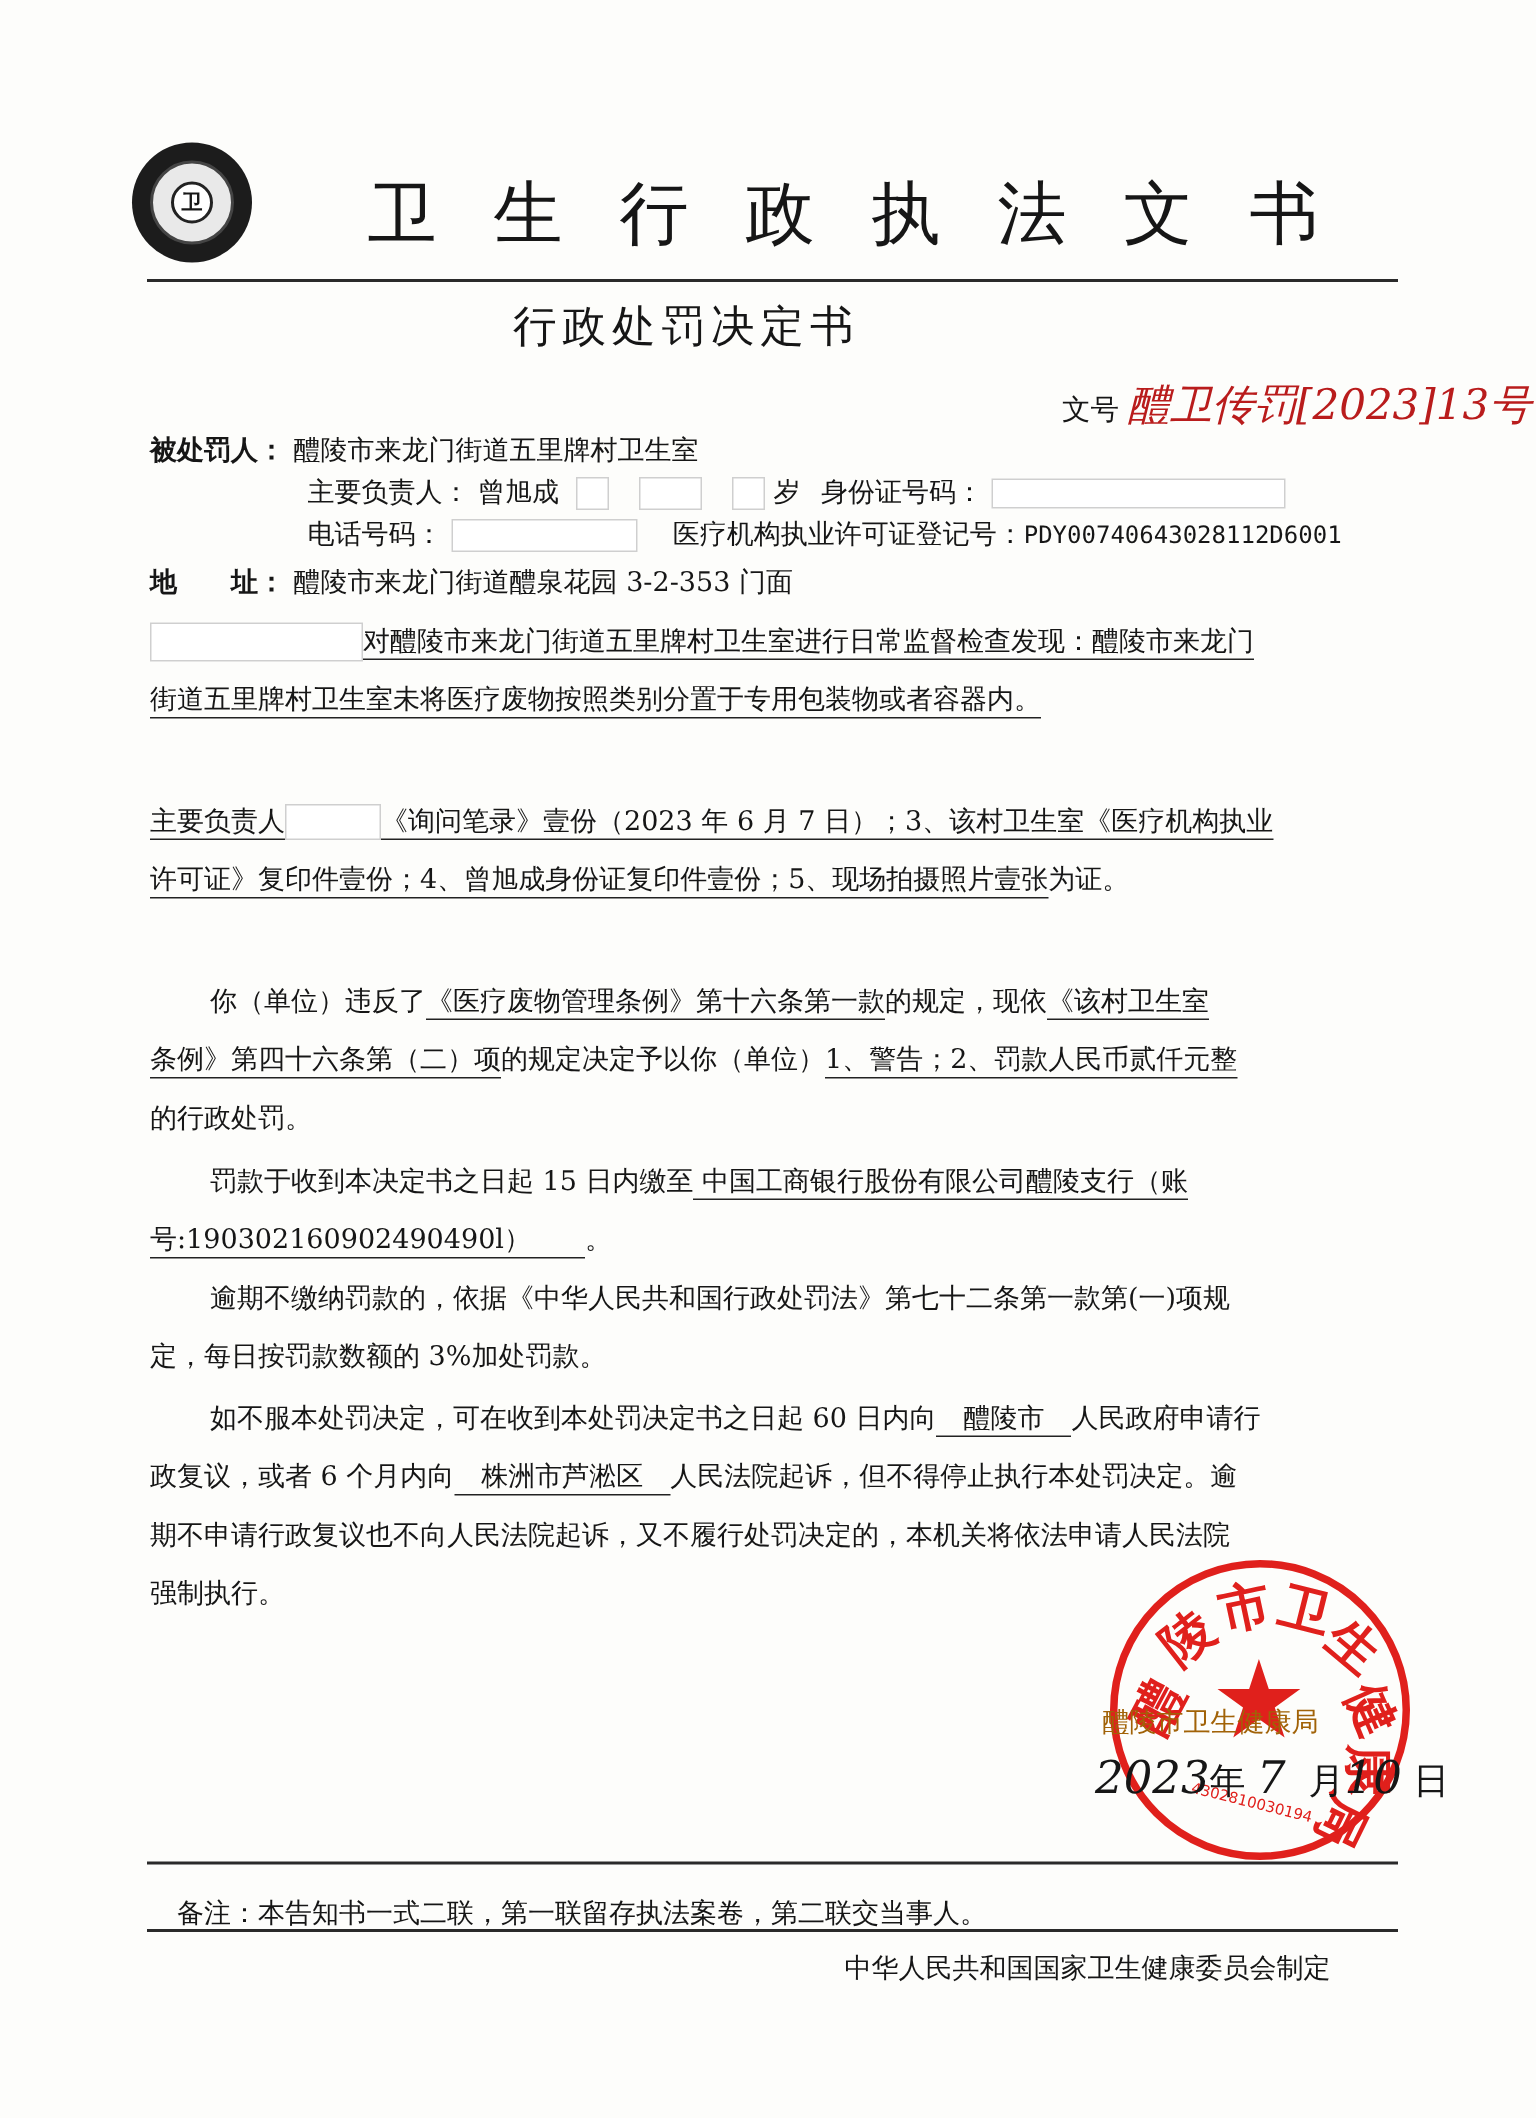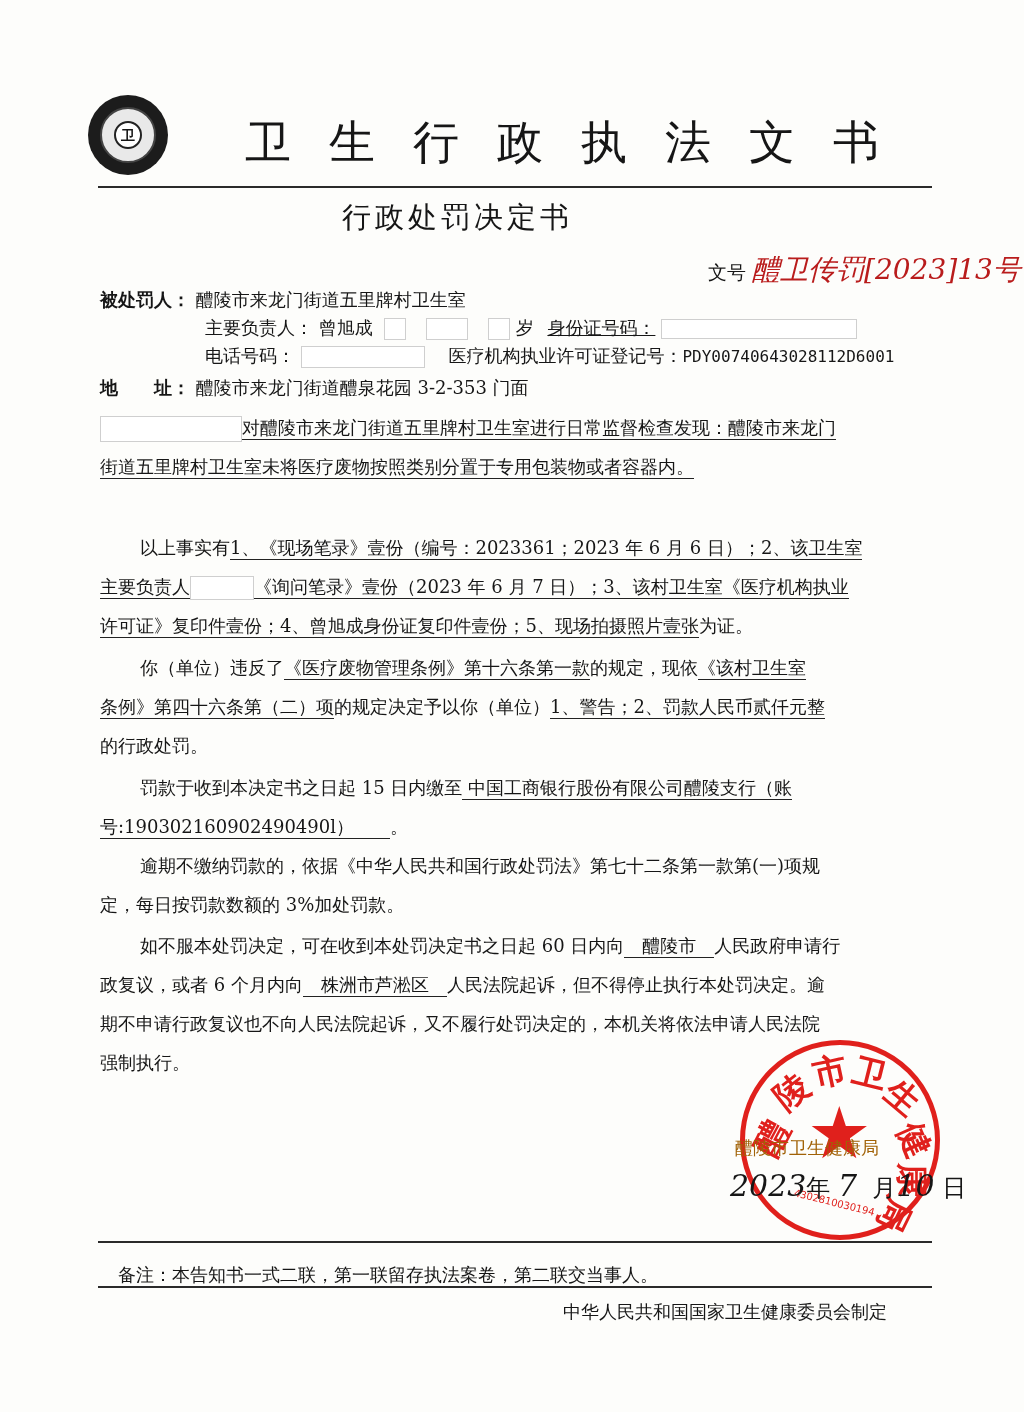--- a/index.html
+++ b/index.html
@@ -50,44 +50,41 @@
   <span class="lbl">被处罚人：</span>
   <span>醴陵市来龙门街道五里牌村卫生室</span>
 </div>
 <div class="abs line" style="left:205px; top:316px;">
   <span>主要负责人：</span>
   <span>曾旭成</span>
   <span class="redact" style="width:22px;height:22px;margin-left:6px;"></span>
   <span class="redact" style="width:42px;height:22px;margin-left:14px;"></span>
   <span class="redact" style="width:22px;height:22px;margin-left:14px;"></span>
   <span>岁</span>
-  <span style="margin-left:8px;text-decoration:underline;">身份证号码：</span>
+  <span style="margin-left:8px;">身份证号码：</span>
   <span class="redact" style="width:196px;height:20px;"></span>
 </div>
 <div class="abs line" style="left:205px; top:344px;">
   <span>电话号码：</span>
   <span class="redact" style="width:124px;height:22px;"></span>
   <span style="margin-left:18px;">医疗机构执业许可证登记号：</span><span style="font-family:'DejaVu Sans Mono',monospace;font-size:16px;">PDY00740643028112D6001</span>
 </div>
 <div class="abs line" style="left:100px; top:376px;">
   <span class="lbl">地　　址：</span>
   <span>醴陵市来龙门街道醴泉花园 3-2-353 门面</span>
 </div>
 
 <div class="abs para" style="left:100px; top:408px; width:830px;">
   <div>
     <span class="redact" style="width:142px;height:26px;"></span><span class="u">对醴陵市来龙门街道五里牌村卫生室进行日常监督检查发现：醴陵市来龙门</span>
   </div>
   <div><span class="u">街道五里牌村卫生室未将医疗废物按照类别分置于专用包装物或者容器内。</span></div>
 </div>
 
 <div class="abs para" style="left:100px; top:528px; width:830px;">
-  <div style="padding-left:40px;">
-    <span>以上事实有</span><span class="u">1、《现场笔录》壹份（编号：2023361；2023 年 6 月 6 日）；2、该卫生室</span>
-  </div>
   <div>
     <span class="u">主要负责人</span><span class="redact" style="width:64px;height:24px;"></span><span class="u">《询问笔录》壹份（2023 年 6 月 7 日）；3、该村卫生室《医疗机构执业</span>
   </div>
   <div>
     <span class="u">许可证》复印件壹份；4、曾旭成身份证复印件壹份；5、现场拍摄照片壹张</span><span>为证。</span>
   </div>
 </div>
 
 <div class="abs para" style="left:100px; top:648px; width:830px;">
   <div style="padding-left:40px;">

